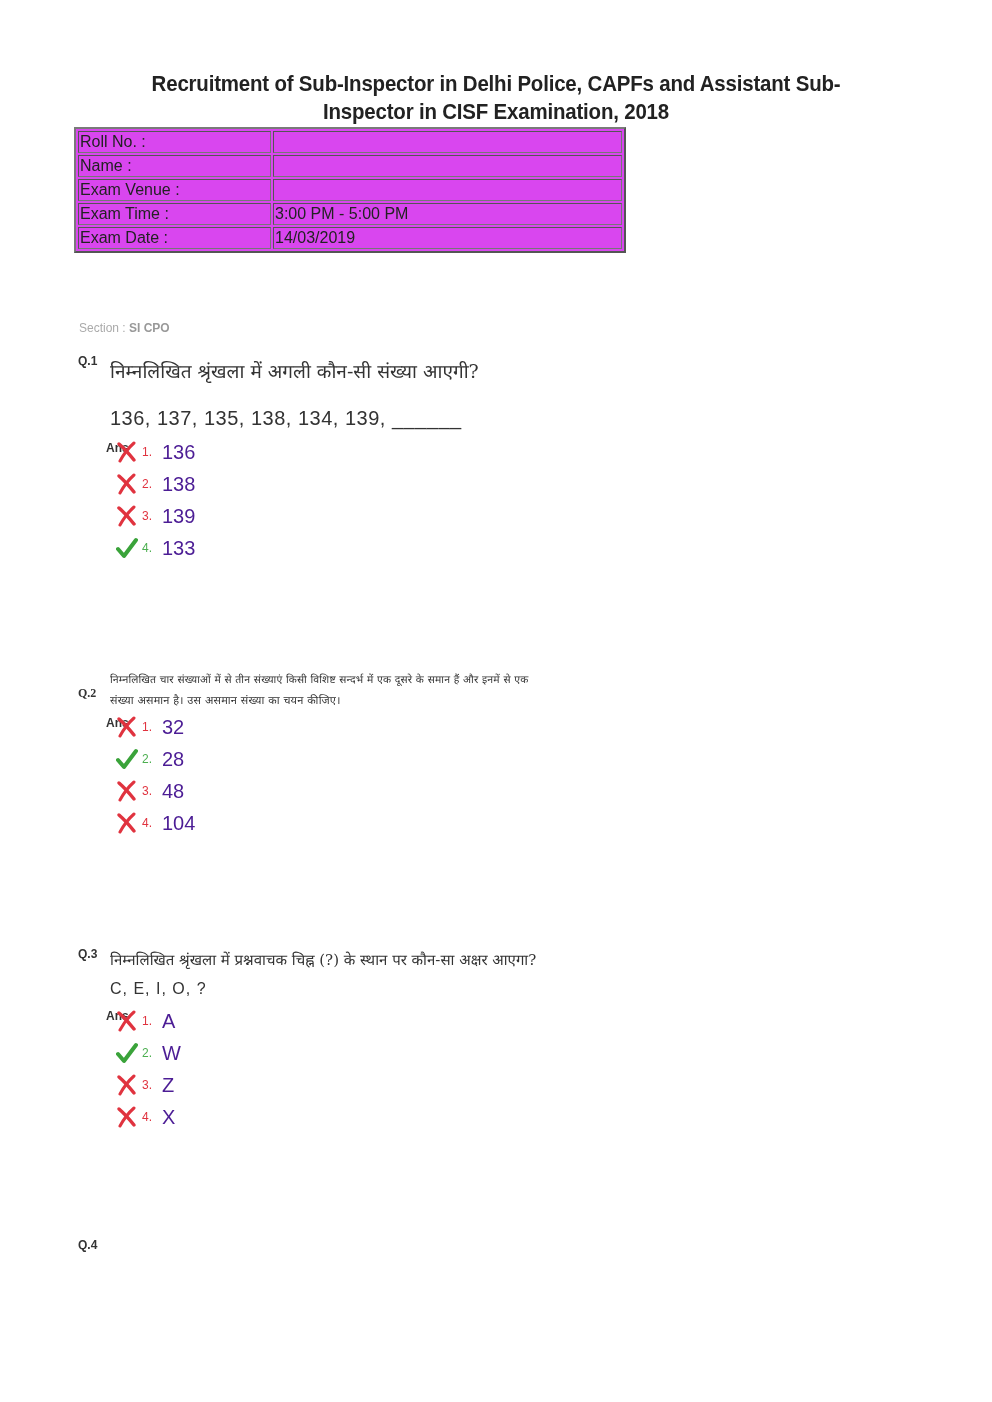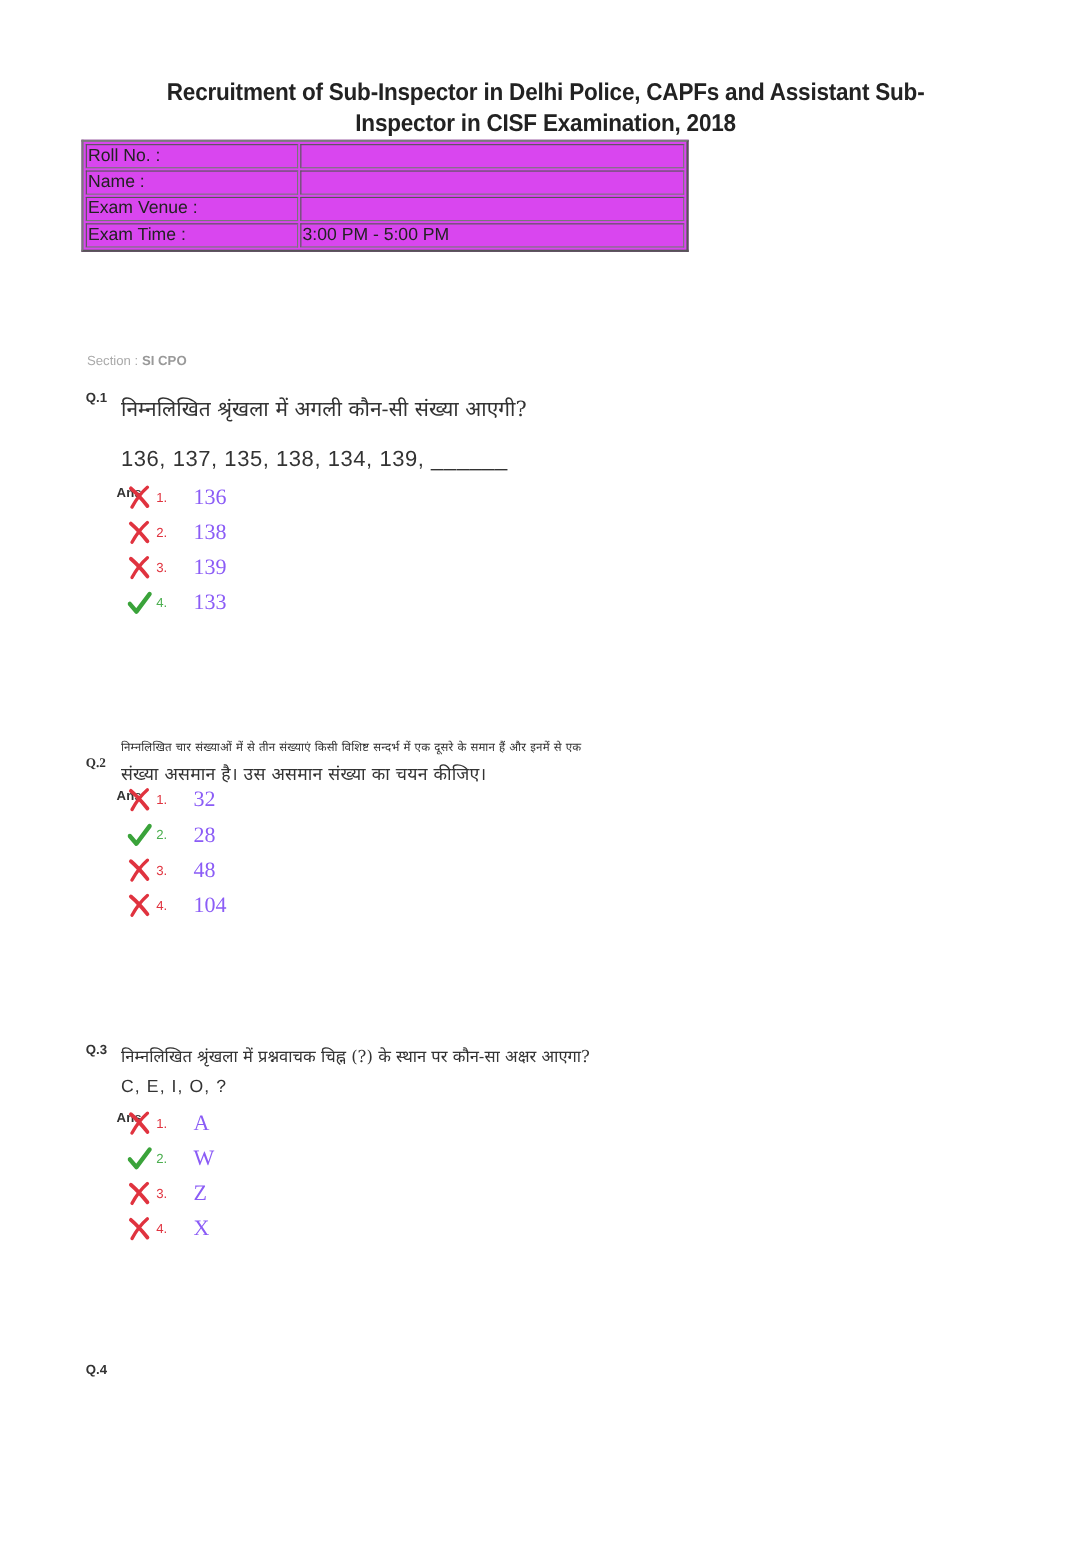--- a/index.html
+++ b/index.html
@@ -119,23 +119,23 @@
     .opt-num {
       font-size: 12px;
       margin-left: 4px;
       width: 18px;
       display: inline-block;
     }
     .opt-num.wrong { color: #e0333f; }
     .opt-num.right { color: #4caf50; }
     .opt-val {
       font-size: 20px;
-      color: #8b5cf6;
-      font-family: Liberation Serif, serif;
-      margin-left: 16px;
+      color: #4c1d95;
+      font-family: Liberation Sans, sans-serif;
+      margin-left: 2px;
     }
   </style>
 </head>
 <body>
 
 <div class="doc-title">
   <div>Recruitment of Sub-Inspector in Delhi Police, CAPFs and Assistant Sub-</div>
   <div>Inspector in CISF Examination, 2018</div>
 </div>
 
@@ -149,20 +149,24 @@
     <td class="label">Name :</td>
     <td class="value"></td>
   </tr>
   <tr>
     <td class="label">Exam Venue :</td>
     <td class="value"></td>
   </tr>
   <tr>
     <td class="label">Exam Time :</td>
     <td class="value">3:00 PM - 5:00 PM</td>
+  </tr>
+  <tr>
+    <td class="label">Exam Date :</td>
+    <td class="value">14/03/2019</td>
   </tr>
 </tbody>
   </table>
 
 <div class="section-label">
   <span>Section : </span><b>SI CPO</b>
 </div>
 
 <div class="question" style="top:352px;">
   <div class="q-num" style="top:2px;">Q.1</div>
@@ -208,21 +212,21 @@
         </span>
       <span class="opt-num right">4.</span>
       <span class="opt-val">133</span>
     </div>
   </div>
 </div>
 
 <div class="question" style="top:670px;">
   <div class="q-num" style="top:16px;font-family:Liberation Serif, serif;">Q.2</div>
   <div class="q-text-hi" style="top:2px; font-size:10.5px; letter-spacing:0.2px;">निम्नलिखित चार संख्याओं में से तीन संख्याएं किसी विशिष्ट सन्दर्भ में एक दूसरे के समान हैं और इनमें से एक</div>
-  <div class="q-text-hi" style="top:22px; font-size:16px; letter-spacing:0.2px;text-align:center;">संख्या असमान है। उस असमान संख्या का चयन कीजिए।</div>
+  <div class="q-text-hi" style="top:22px; font-size:11px; letter-spacing:0.2px;text-align:center;">संख्या असमान है। उस असमान संख्या का चयन कीजिए।</div>
   <div class="ans-label" style="top:46px;">Ans</div>
   <div class="options" style="top:41px;">
     <div class="option">
       <span class="mark">
           <svg width="22" height="22" viewBox="0 0 22 22">
             <path d="M3 3 Q10 9 18 19" stroke="#e0333f" stroke-width="3.5" fill="none" stroke-linecap="round"></path>
             <path d="M18 2 Q10 9 4 20" stroke="#e0333f" stroke-width="3" fill="none" stroke-linecap="round"></path>
           </svg>
         </span>
       <span class="opt-num wrong">1.</span>

